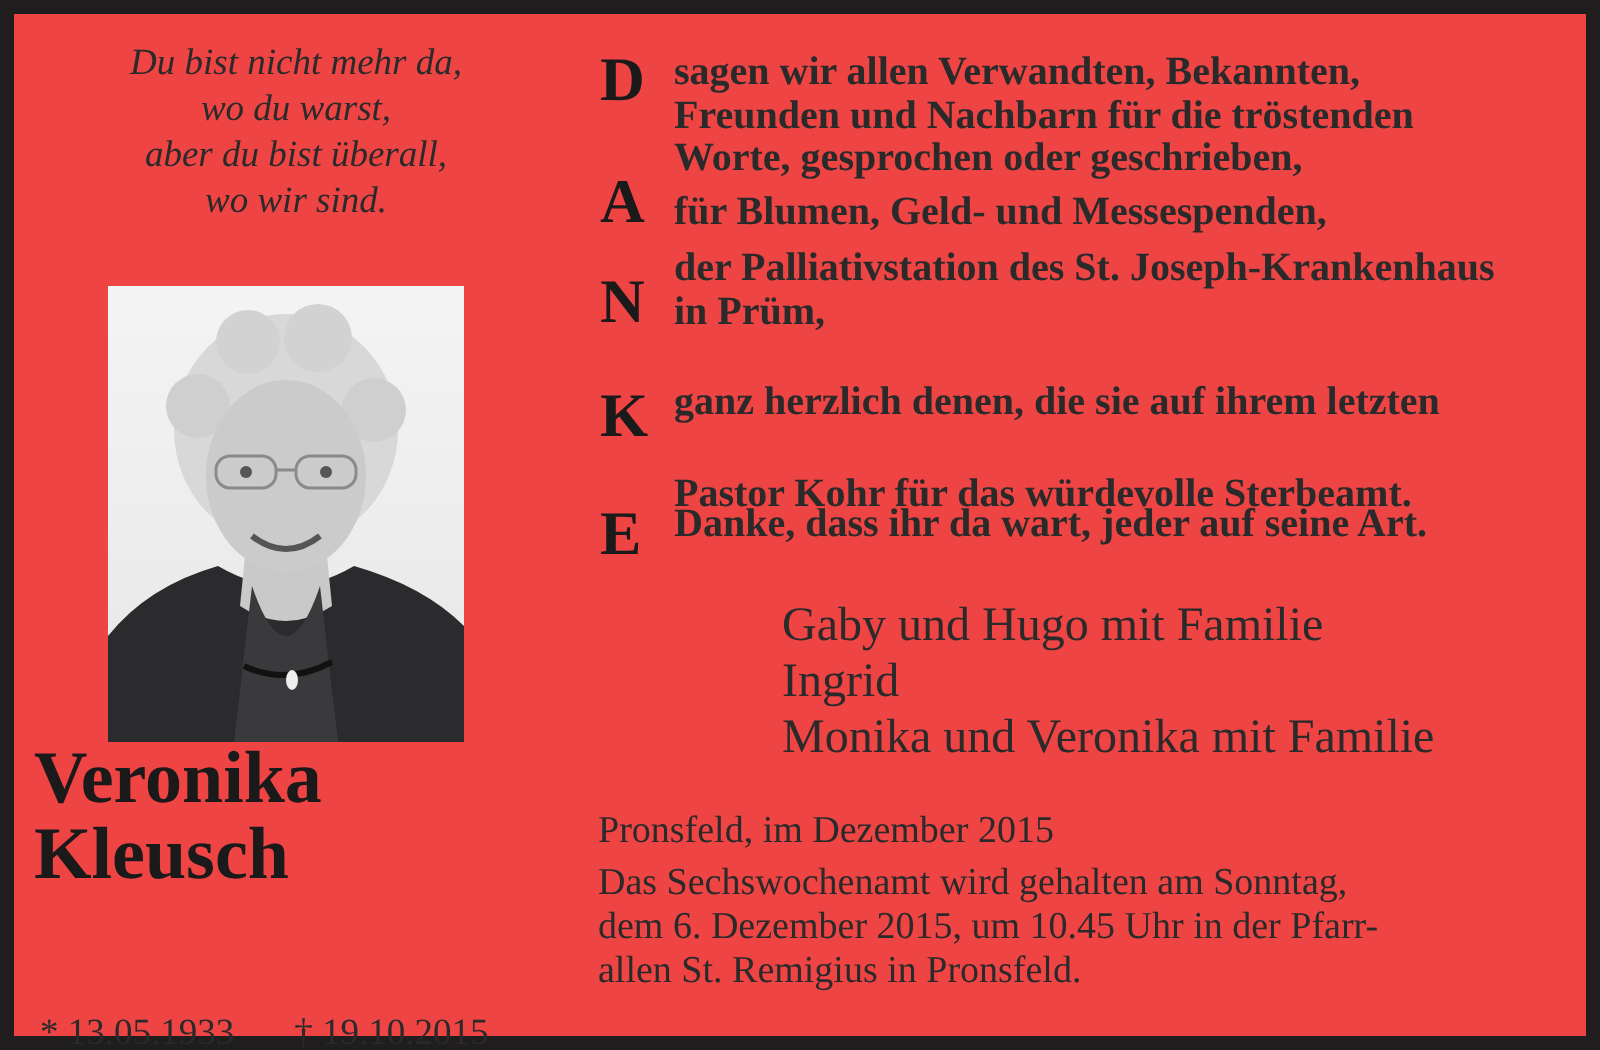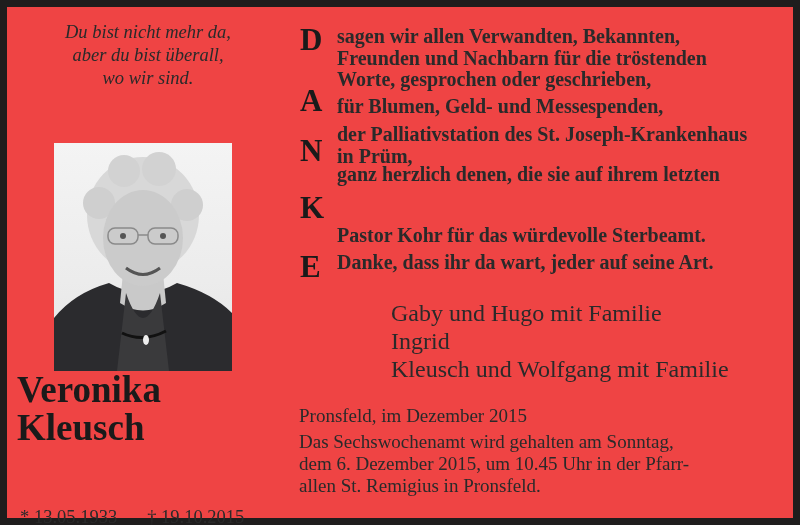--- a/index.html
+++ b/index.html
@@ -16,20 +16,21 @@
   .fam { left:384px; font-size:24px; line-height:28px; color:#2a2a2a; }
   .foot { left:292px; font-size:19px; line-height:22px; color:#2a2a2a; }
 </style>
 </head>
 <body>
 
 <div class="card">
 
   <div class="abs poem">
     <div>Du bist nicht mehr da,</div>
+    <div>wo du warst,</div>
     <div>aber du bist überall,</div>
     <div>wo wir sind.</div>
   </div>
 
   <div class="photo" title="Portrait photo of Veronika Kleusch">
     <svg width="178" height="228" viewBox="0 0 178 228">
 
       <path d="M0 228 L0 175 Q20 150 55 140 Q89 160 123 140 Q158 150 178 170 L178 228 Z" fill="#2b2b2e"></path>
 
       <path d="M70 120 L108 120 L112 160 Q89 175 66 160 Z" fill="#c9c9c9"></path>
@@ -71,25 +72,25 @@
   <div class="abs big" style="top:129px">N</div>
   <div class="abs big" style="top:186px">K</div>
   <div class="abs big" style="top:245px">E</div>
 
   <div class="abs line" style="top:18px">sagen wir allen Verwandten, Bekannten,</div>
   <div class="abs line" style="top:40px">Freunden und Nachbarn für die tröstenden</div>
   <div class="abs line" style="top:61px">Worte, gesprochen oder geschrieben,</div>
   <div class="abs line" style="top:88px">für Blumen, Geld- und Messespenden,</div>
   <div class="abs line" style="top:116px">der Palliativstation des St. Joseph-Krankenhaus</div>
   <div class="abs line" style="top:138px">in Prüm,</div>
-  <div class="abs line" style="top:156px">ganz herzlich denen, die sie auf ihrem letzten</div>
-  <div class="abs line" style="top:217px">Pastor Kohr für das würdevolle Sterbeamt.</div>
+  <div class="abs line" style="top:183px">ganz herzlich denen, die sie auf ihrem letzten</div>
+  <div class="abs line" style="top:229px">Pastor Kohr für das würdevolle Sterbeamt.</div>
   <div class="abs line" style="top:244px">Danke, dass ihr da wart, jeder auf seine Art.</div>
 
   <div class="abs fam" style="top:292px">Gaby und Hugo mit Familie</div>
   <div class="abs fam" style="top:320px">Ingrid</div>
-  <div class="abs fam" style="top:348px">Kleusch und Wolfgang mit Familie</div>
+  <div class="abs fam" style="top:348px">Monika und Veronika mit Familie</div>
 
   <div class="abs foot" style="top:398px">Pronsfeld, im Dezember 2015</div>
   <div class="abs foot" style="top:424px">Das Sechswochenamt wird gehalten am Sonntag,</div>
   <div class="abs foot" style="top:446px">dem 6. Dezember 2015, um 10.45 Uhr in der Pfarr-</div>
   <div class="abs foot" style="top:468px">allen St. Remigius in Pronsfeld.</div>
 </div>
 
 </body></html>

